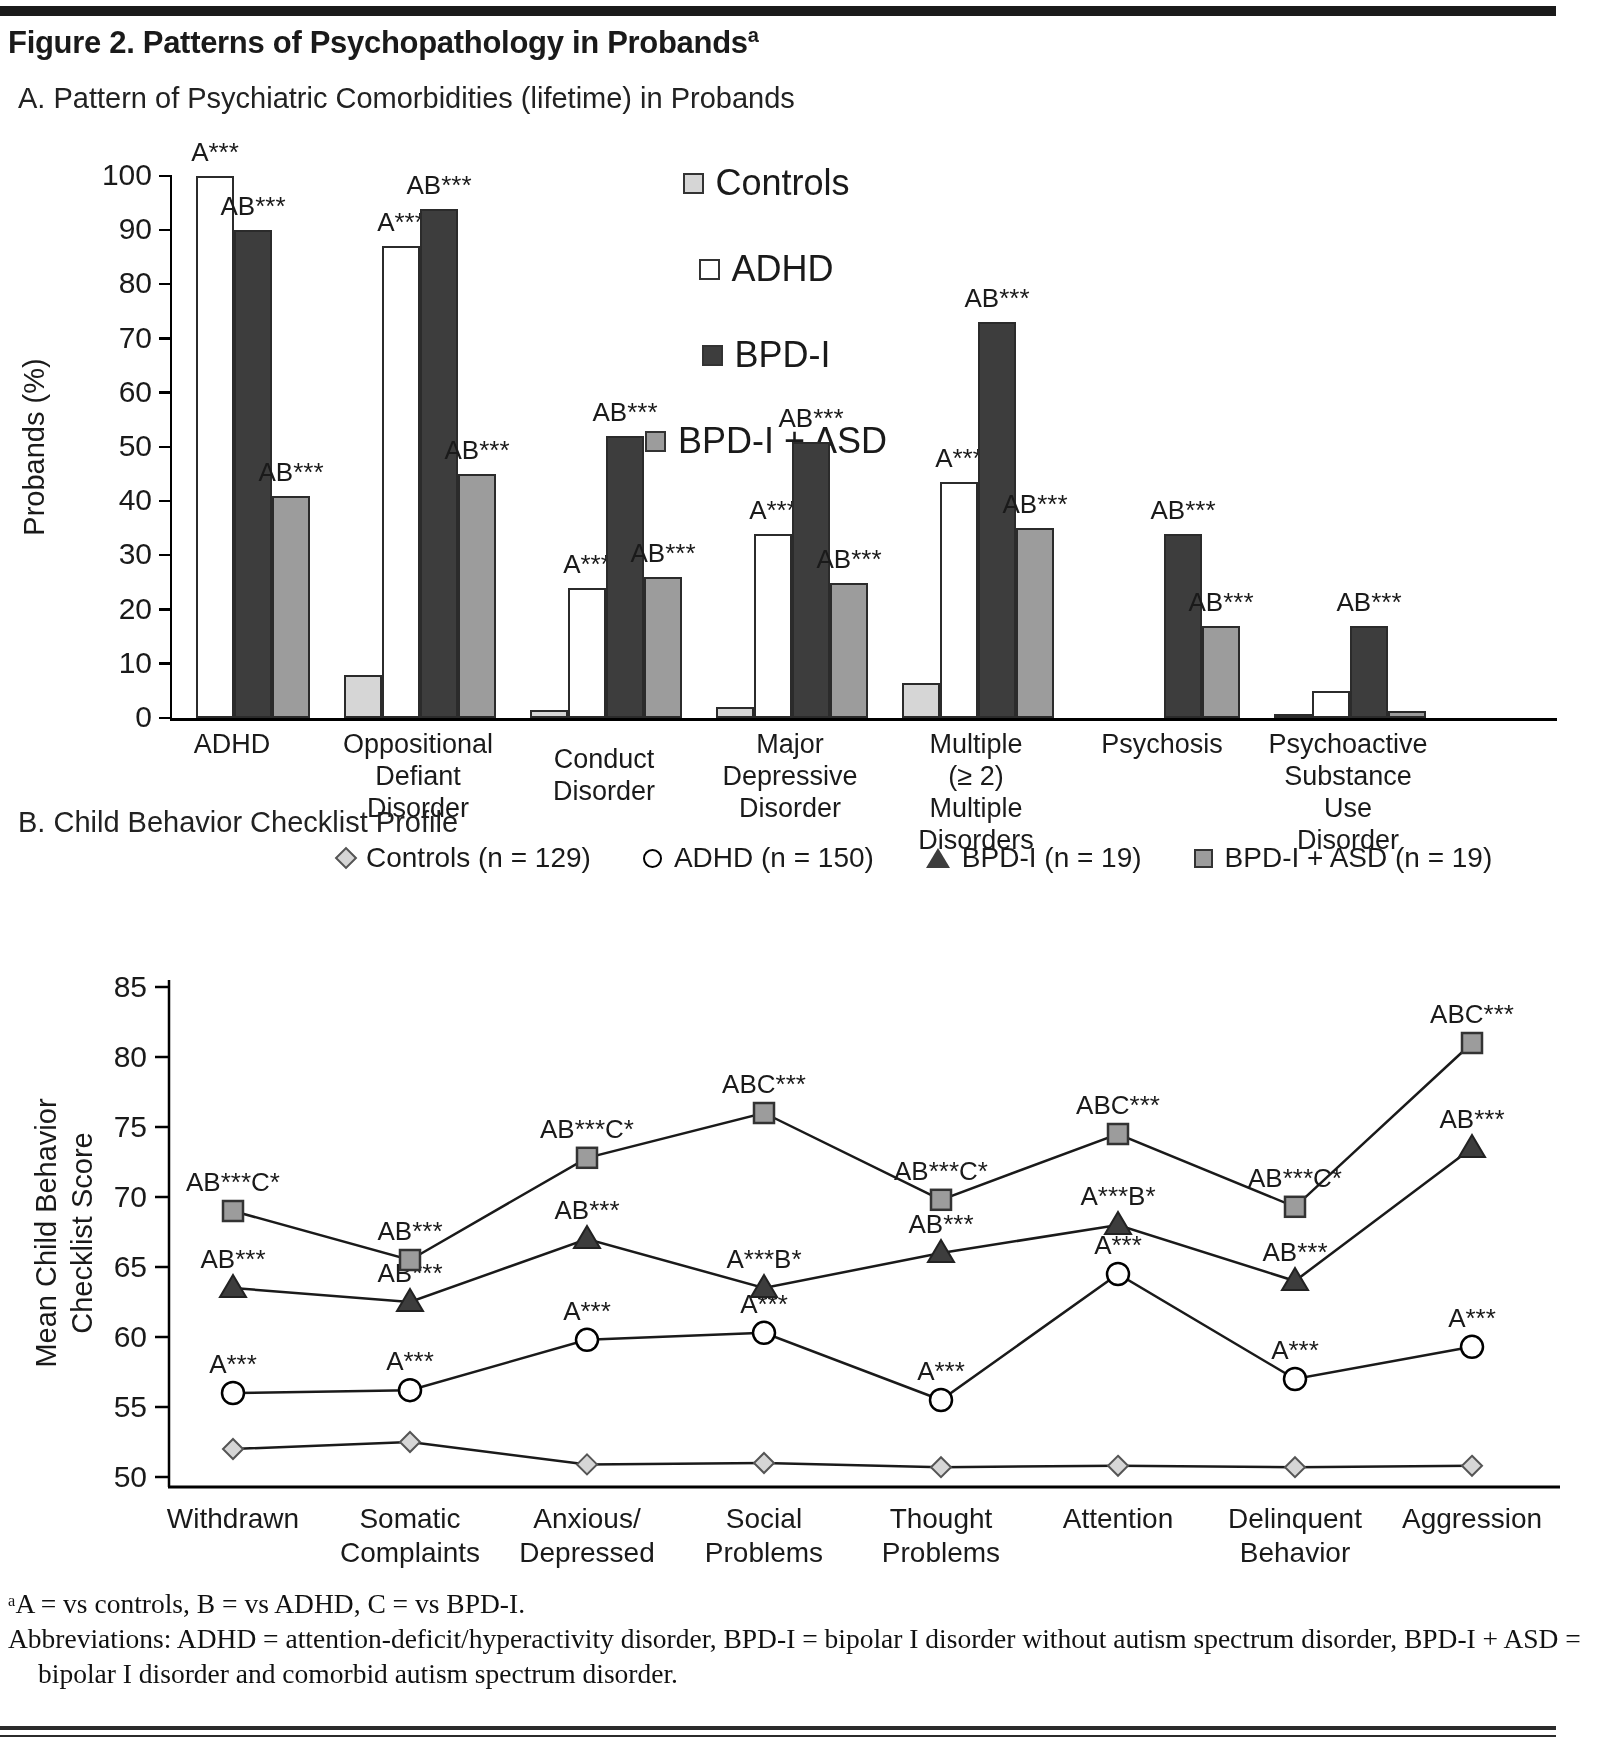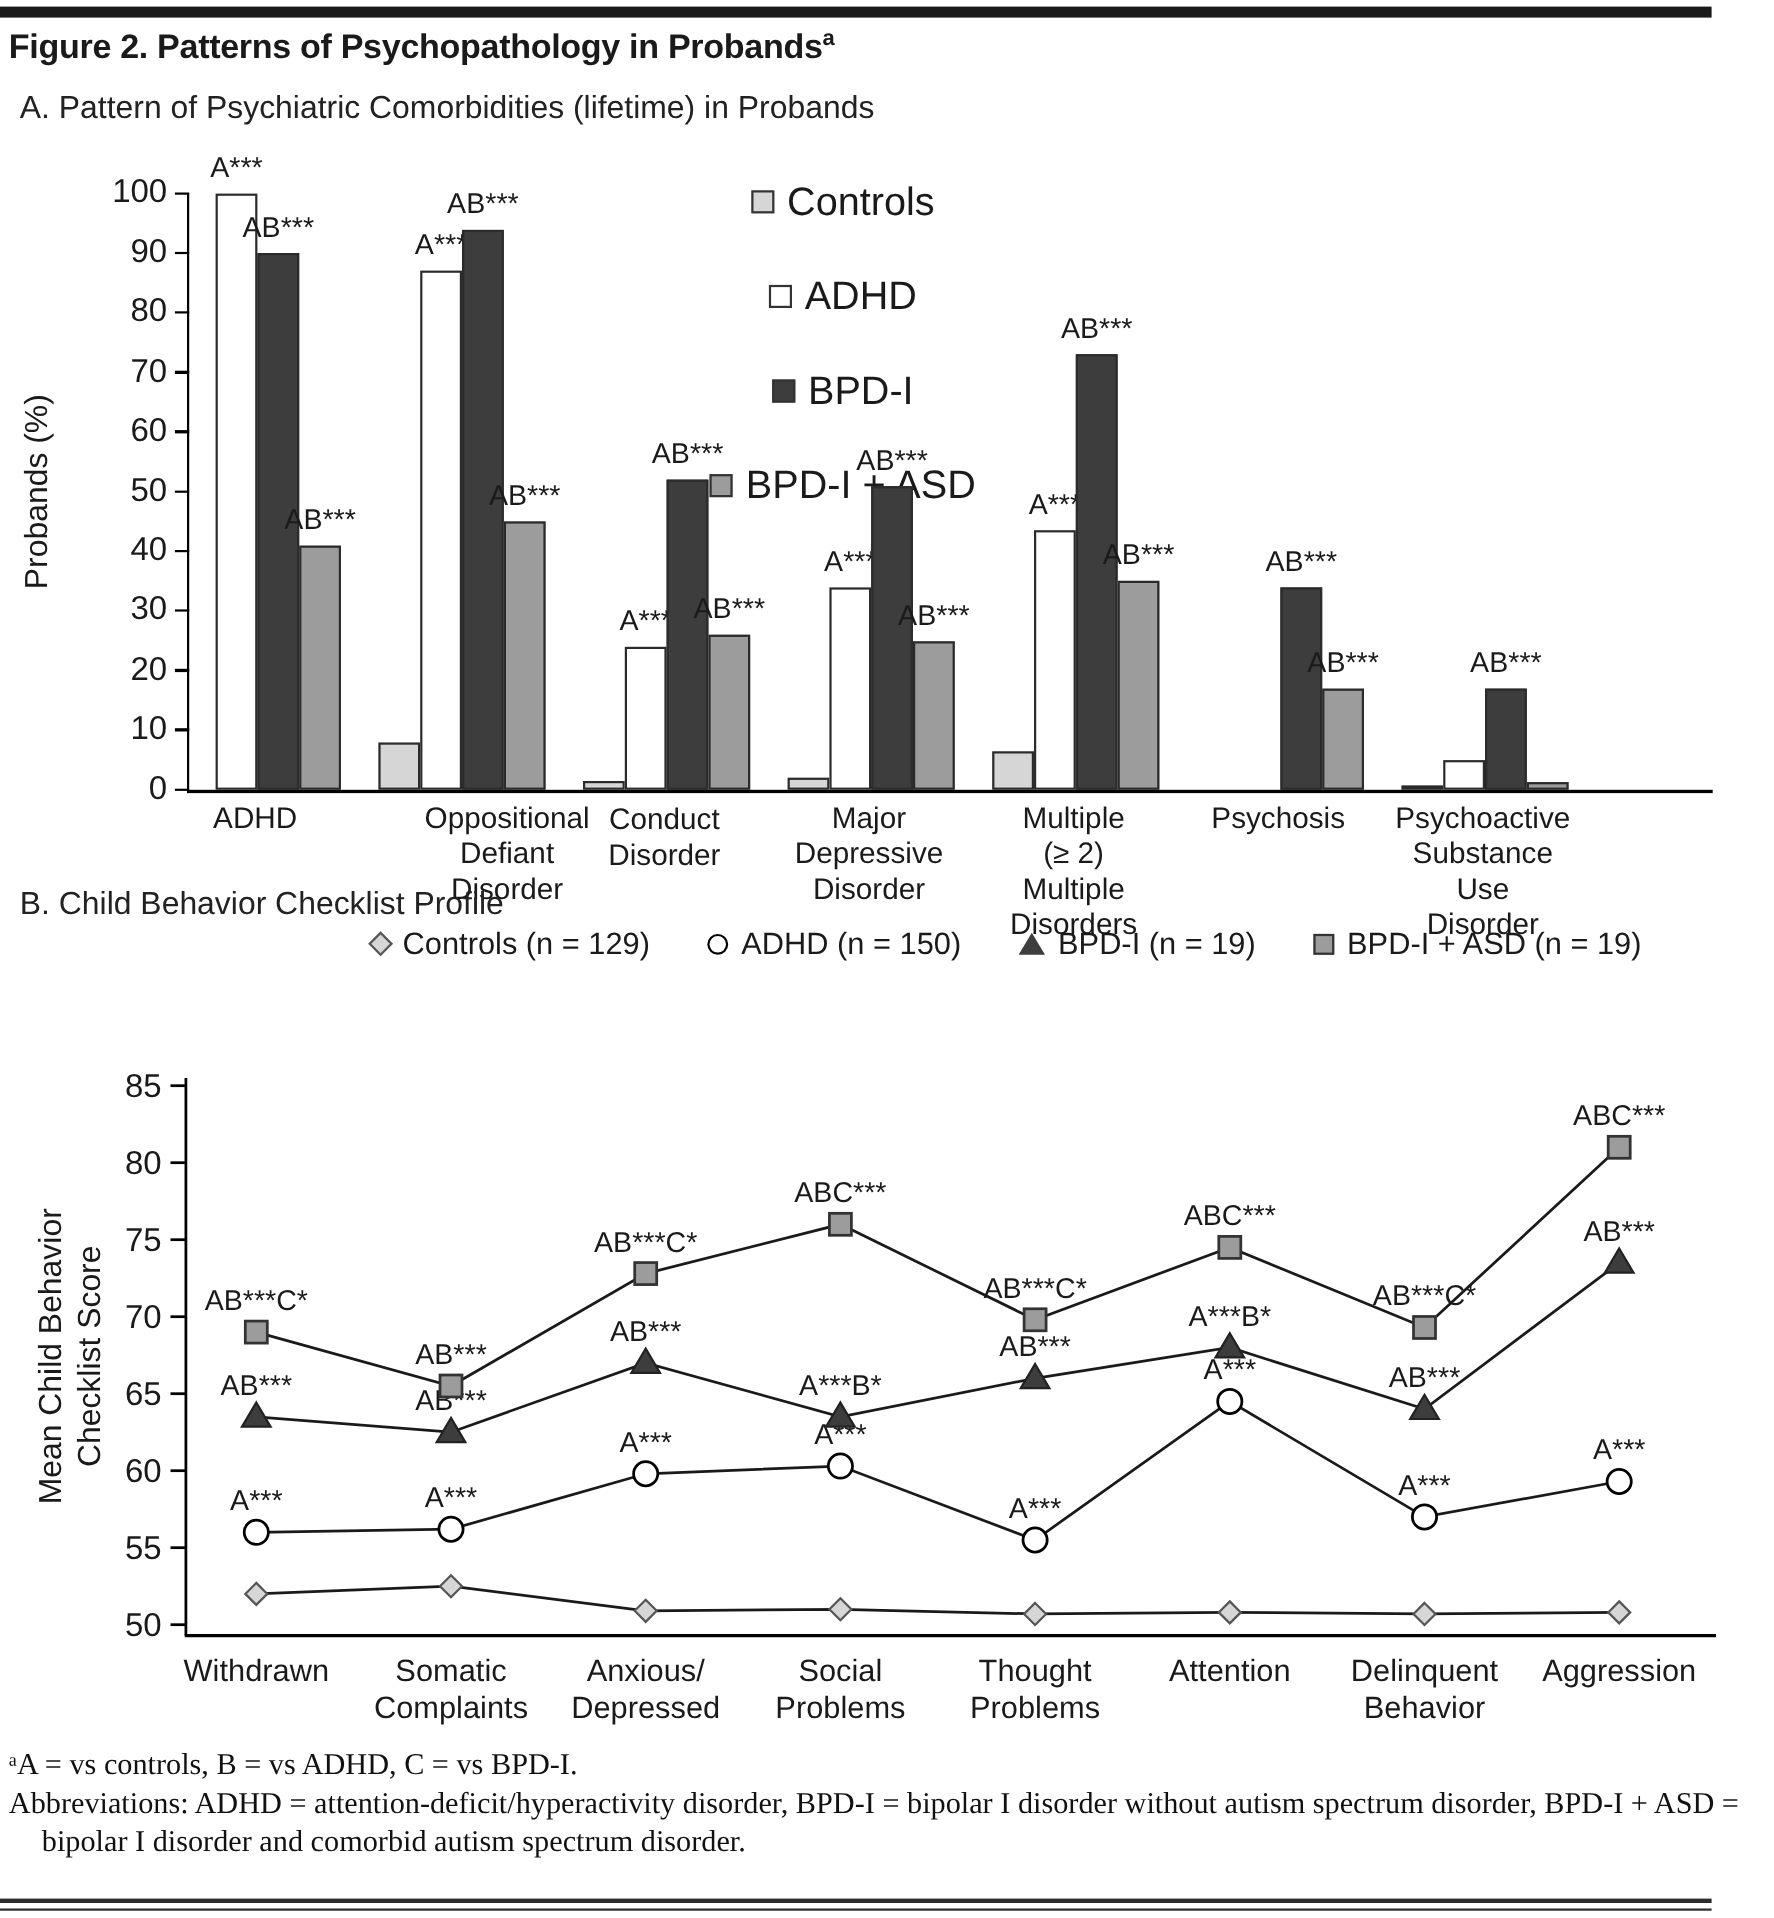--- a/index.html
+++ b/index.html
@@ -159,26 +159,26 @@
     <div class="bar" style="left: 844px; width: 38px; height: 189.7px; background: rgb(156, 156, 156);"></div>
     <div class="ann" style="left: 863px; bottom: 197.7px;">AB***</div>
     <div class="bar" style="left: 1030px; width: 38px; height: 92.14px; background: rgb(156, 156, 156);"></div>
     <div class="ann" style="left: 1049px; bottom: 100.14px;">AB***</div>
     <div class="bar" style="left: 1216px; width: 38px; height: 7.046px; background: rgb(156, 156, 156);"></div>
   </div>
 <div id="xlabelsA">
     <div class="xlabA" style="left: 62px; top: 0px;">
       <div>ADHD</div>
     </div>
-    <div class="xlabA" style="left: 248px; top: 0px; margin-left: 43px;">
+    <div class="xlabA" style="left: 248px; top: 0px;">
       <div>Oppositional</div>
       <div>Defiant</div>
       <div>Disorder</div>
     </div>
-    <div class="xlabA" style="left: 434px; top: 1px;">
+    <div class="xlabA" style="left: 434px; top: 15px;">
       <div>Conduct</div>
       <div>Disorder</div>
     </div>
     <div class="xlabA" style="left: 620px; top: 0px;">
       <div>Major</div>
       <div>Depressive</div>
       <div>Disorder</div>
     </div>
     <div class="xlabA" style="left: 806px; top: 0px;">
       <div>Multiple</div>

